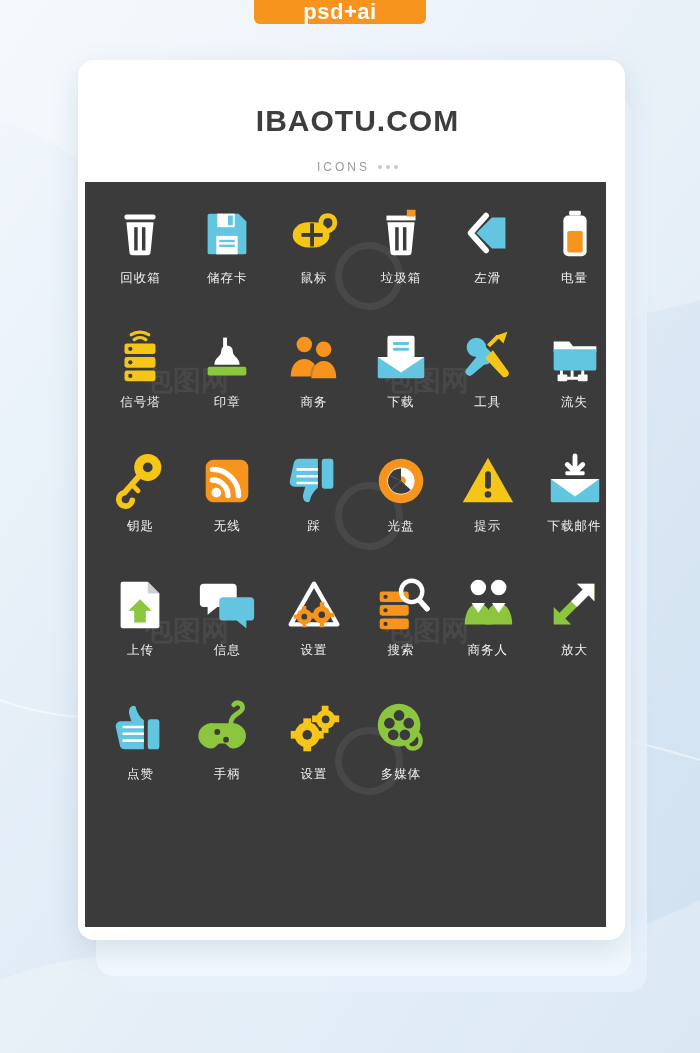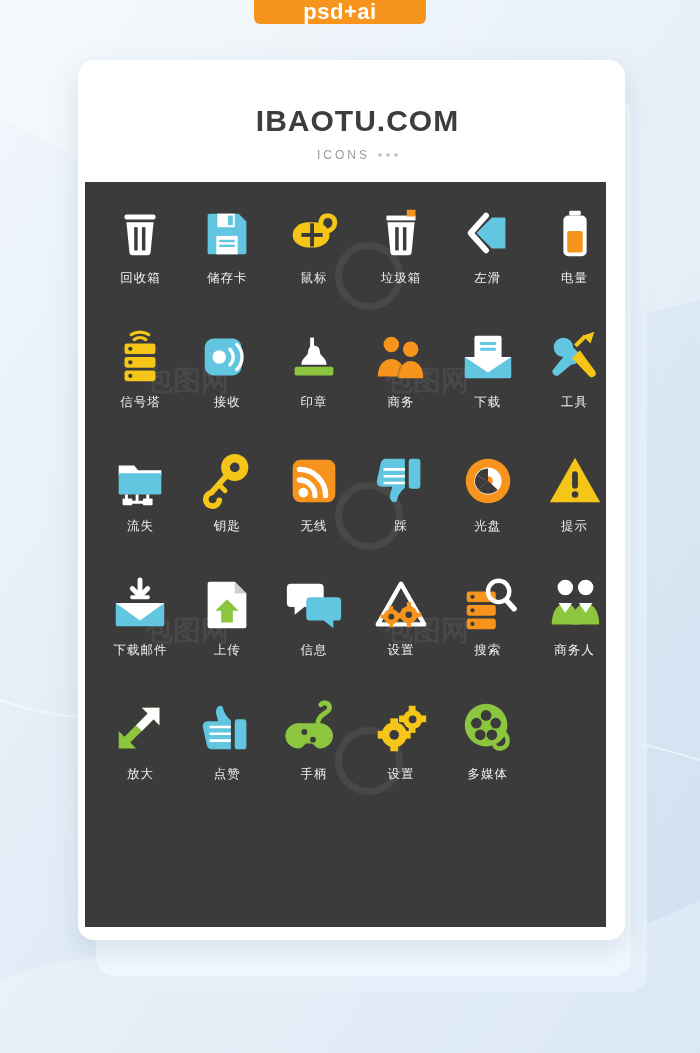--- a/index.html
+++ b/index.html
@@ -32,21 +32,21 @@
     position:absolute;left:78px;top:60px;width:535px;height:880px;
     background:#ffffff;border-radius:16px;
     box-shadow:0 10px 28px rgba(90,120,150,.18);
     padding-left:12px;
   }
   .brand{
     text-align:center;padding-top:44px;
     font-size:30px;letter-spacing:1px;color:#3d3d3d;font-weight:bold;
   }
   .sub{
-    margin-top:10px;
+    margin-top:22px;
     font-size:12px;letter-spacing:3px;color:#9a9a9a;
     display:flex;align-items:center;justify-content:center;gap:8px;
   }
   .dots{display:inline-flex;gap:4px;align-items:center;}
   .dots i{display:block;width:4px;height:4px;border-radius:50%;background:#c9c9c9;}
   .panel{
     position:absolute;left:7px;top:122px;width:521px;height:745px;
     background:#3b3b3b;overflow:hidden;
   }
   .grid{
@@ -184,29 +184,20 @@
           <rect x="16" y="46" width="32" height="11" rx="2.5" fill="#f5c518"></rect>
           <circle cx="22" cy="23.5" r="2.2" fill="#3b3b3b"></circle>
           <circle cx="22" cy="37.5" r="2.2" fill="#3b3b3b"></circle>
           <circle cx="22" cy="51.5" r="2.2" fill="#3b3b3b"></circle>
           <path d="M26 14 a10 10 0 0 1 12 0" stroke="#f5c518" stroke-width="3.4" fill="none" stroke-linecap="round"></path>
           <path d="M23 9 a16 16 0 0 1 18 0" stroke="#f5c518" stroke-width="3.4" fill="none" stroke-linecap="round"></path>
         </svg>
         <div class="cap">信号塔</div>
       </div>
 
-      <div class="cell">
-        <svg class="ico" viewBox="0 0 64 64">
-          <rect x="9" y="13" width="38" height="38" rx="9" fill="#63c6e0"></rect>
-          <circle cx="24" cy="32" r="7" fill="#ffffff"></circle>
-          <path d="M35 24 a11 11 0 0 1 0 16" stroke="#ffffff" stroke-width="3.4" fill="none" stroke-linecap="round"></path>
-          <path d="M42 19 a18 18 0 0 1 0 26" stroke="#ffffff" stroke-width="3.4" fill="none" stroke-linecap="round"></path>
-        </svg>
-        <div class="cap">接收</div>
-      </div>
 
       <div class="cell">
         <svg class="ico" viewBox="0 0 64 64">
           <rect x="12" y="42" width="40" height="9" rx="2" fill="#8cc63f"></rect>
           <path d="M19 40 c0 -8 7 -8 7 -14 a6 6 0 1 1 12 0 c0 6 7 6 7 14 z" fill="#ffffff"></path>
           <rect x="28" y="12" width="4" height="12" fill="#ffffff"></rect>
         </svg>
         <div class="cap">印章</div>
       </div>
 

